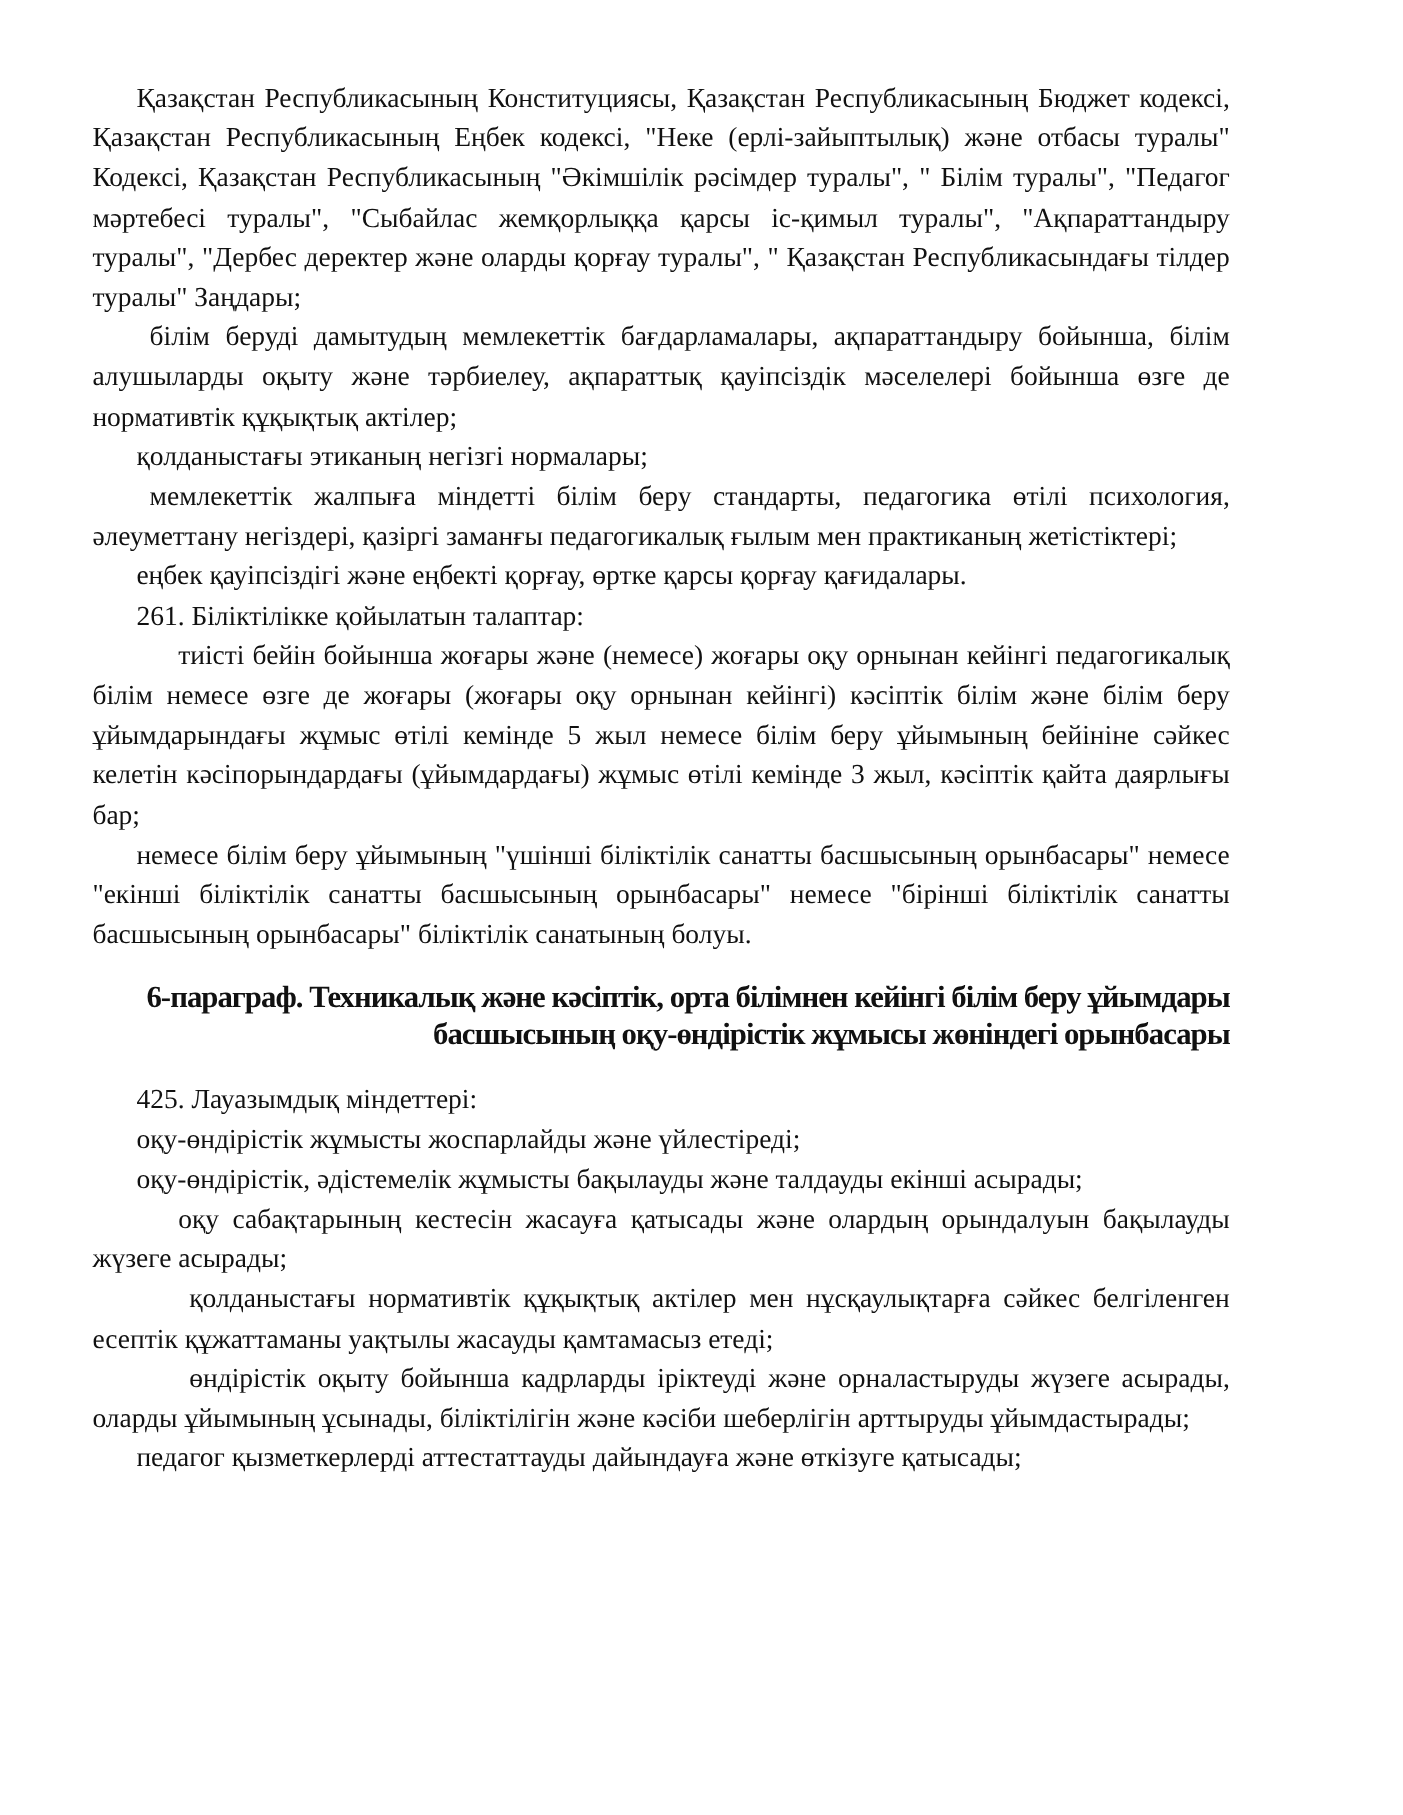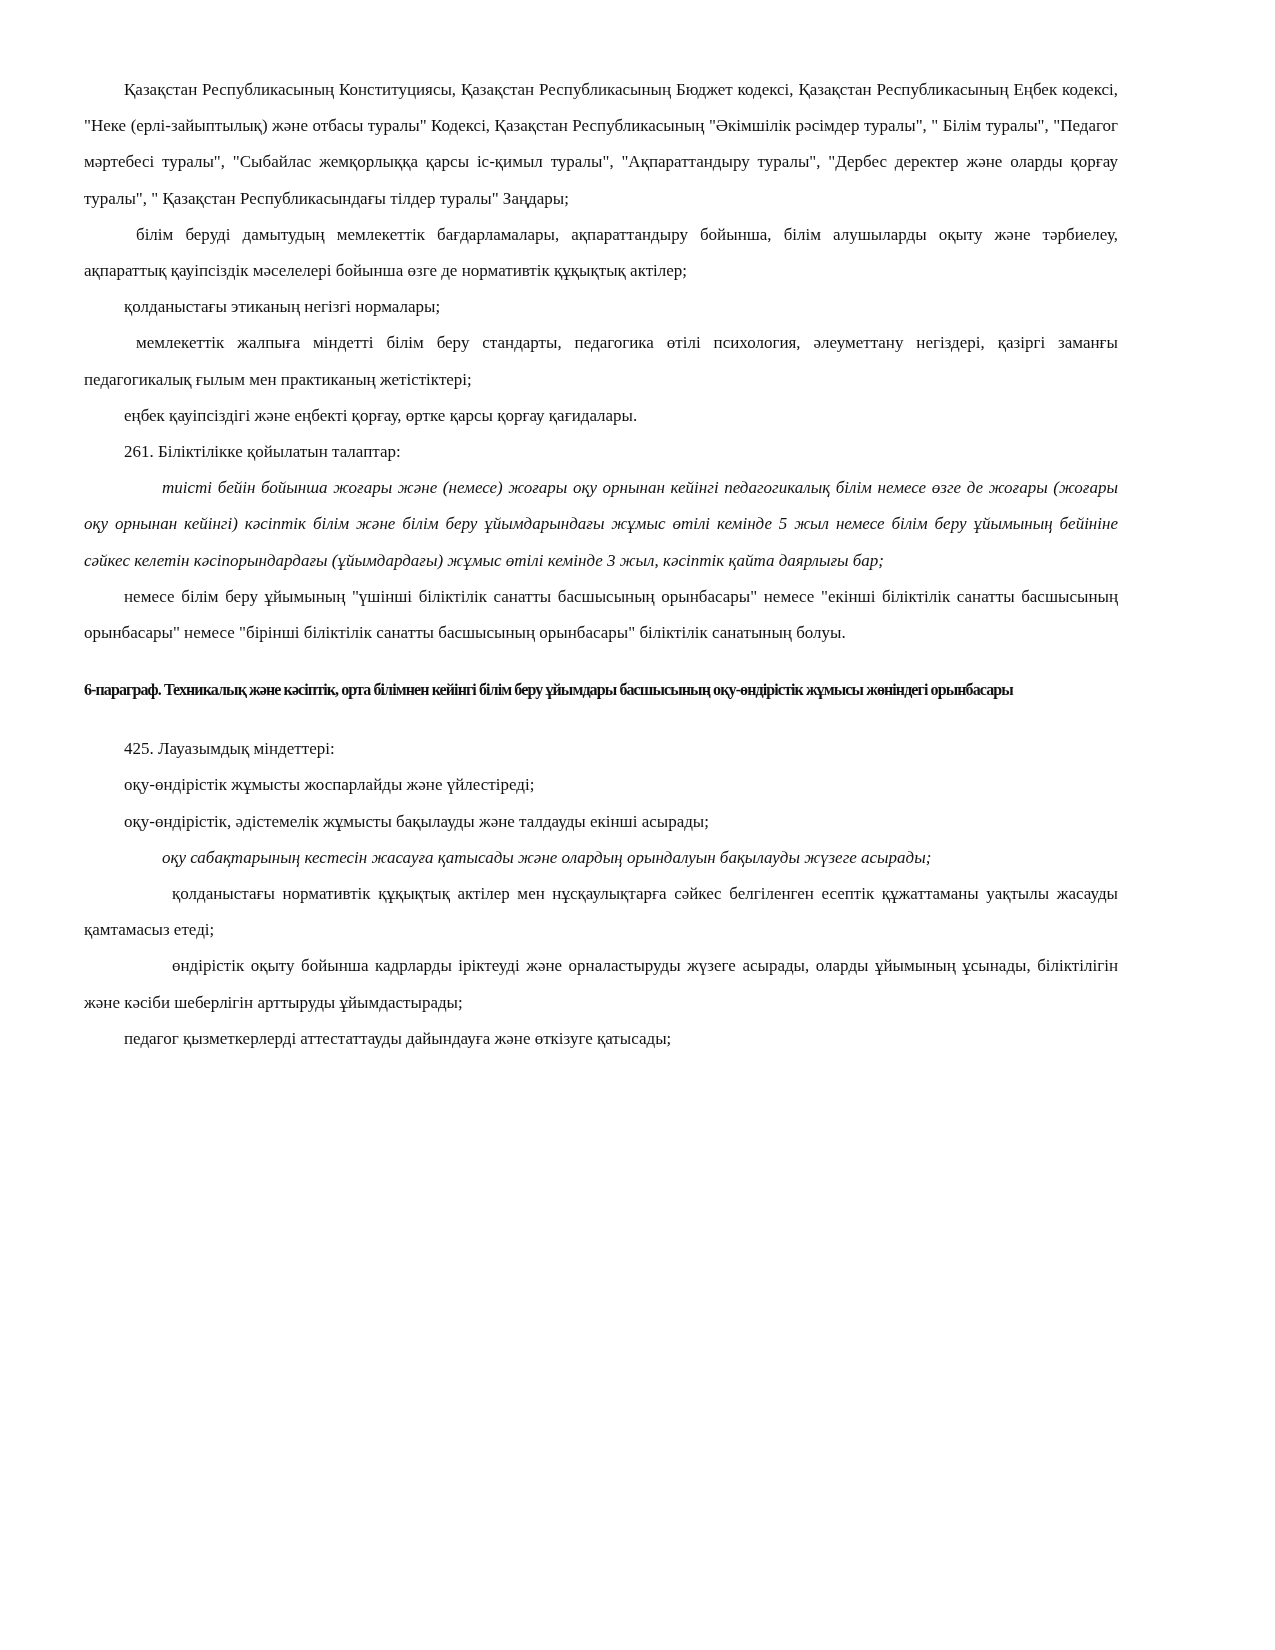--- a/index.html
+++ b/index.html
@@ -15,37 +15,37 @@
     font-family: "Liberation Serif", "DejaVu Serif", serif;
     color: #111111;
   }
   .page {
     position: absolute;
     left: 84px;
     top: 72px;
     width: 1034px;
   }
   .para {
-    font-size: 17px;
+    font-size: 25px;
     line-height: 36.2px;
     text-align: justify;
     margin: 0;
   }
   .ind1 { text-indent: 40px; }
   .ind2 { text-indent: 52px; }
-  .ind3 { text-indent: 78px; font-style: italic; }
+  .ind3 { text-indent: 78px; }
   .ind4 { text-indent: 88px; }
   .heading {
     font-family: "Liberation Serif", "DejaVu Serif", serif;
     font-weight: bold;
-    font-size: 16px;
+    font-size: 28px;
     line-height: 34px;
     letter-spacing: -0.9px;
     margin: 22px 0 24px 0;
-    text-align: left;
+    text-align: right;
   }
 </style>
 </head>
 <body>
 
 <div class="page">
   <p class="para ind1">Қазақстан Республикасының Конституциясы, Қазақстан Республикасының Бюджет кодексі, Қазақстан Республикасының Еңбек кодексі, "Неке (ерлі-зайыптылық) және отбасы туралы" Кодексі, Қазақстан Республикасының "Әкімшілік рәсімдер туралы", " Білім туралы", "Педагог мәртебесі туралы", "Сыбайлас жемқорлыққа қарсы іс-қимыл туралы", "Ақпараттандыру туралы", "Дербес деректер және оларды қорғау туралы", " Қазақстан Республикасындағы тілдер туралы" Заңдары;</p>
   <p class="para ind2">білім беруді дамытудың мемлекеттік бағдарламалары, ақпараттандыру бойынша, білім алушыларды оқыту және тәрбиелеу, ақпараттық қауіпсіздік мәселелері бойынша өзге де нормативтік құқықтық актілер;</p>
   <p class="para ind1">қолданыстағы этиканың негізгі нормалары;</p>
   <p class="para ind2">мемлекеттік жалпыға міндетті білім беру стандарты, педагогика өтілі психология, әлеуметтану негіздері, қазіргі заманғы педагогикалық ғылым мен практиканың жетістіктері;</p>

